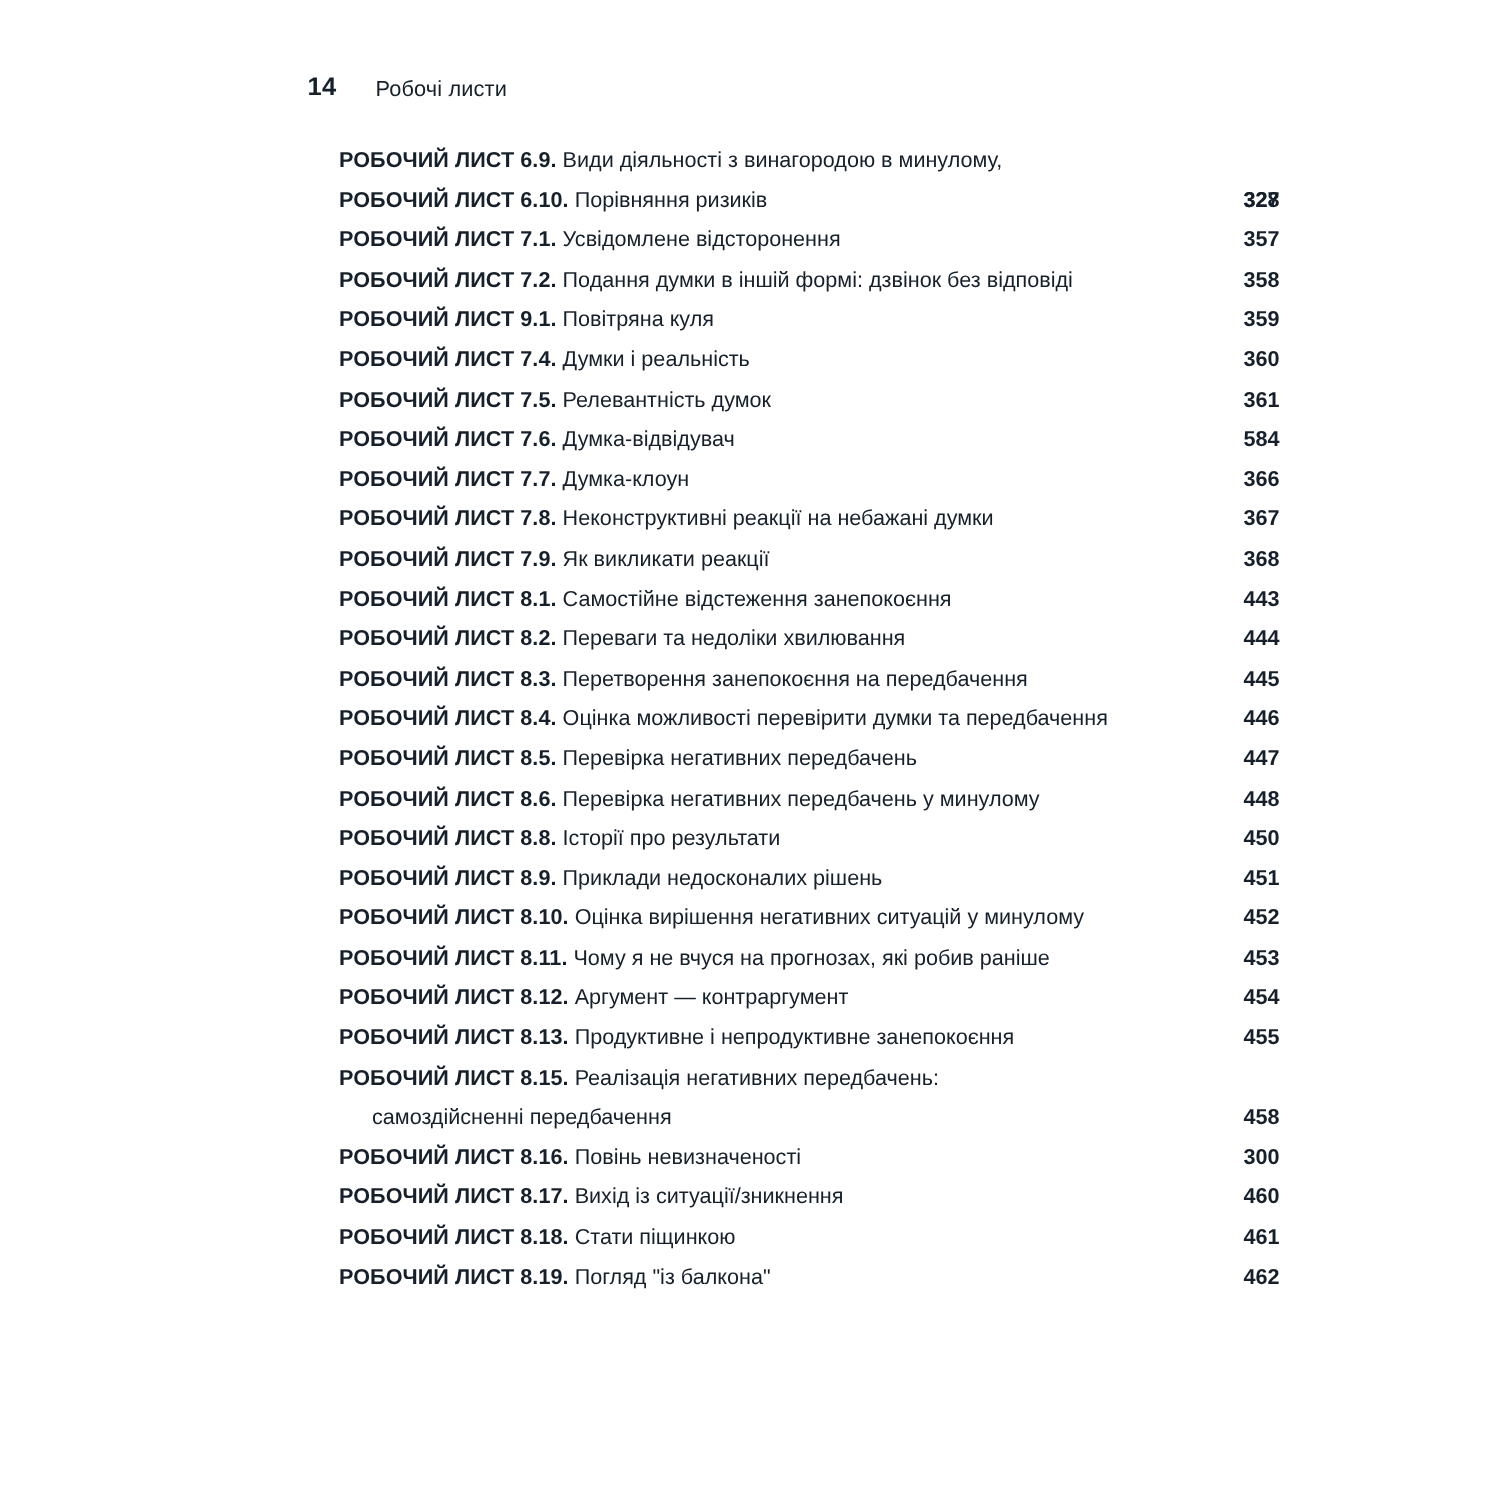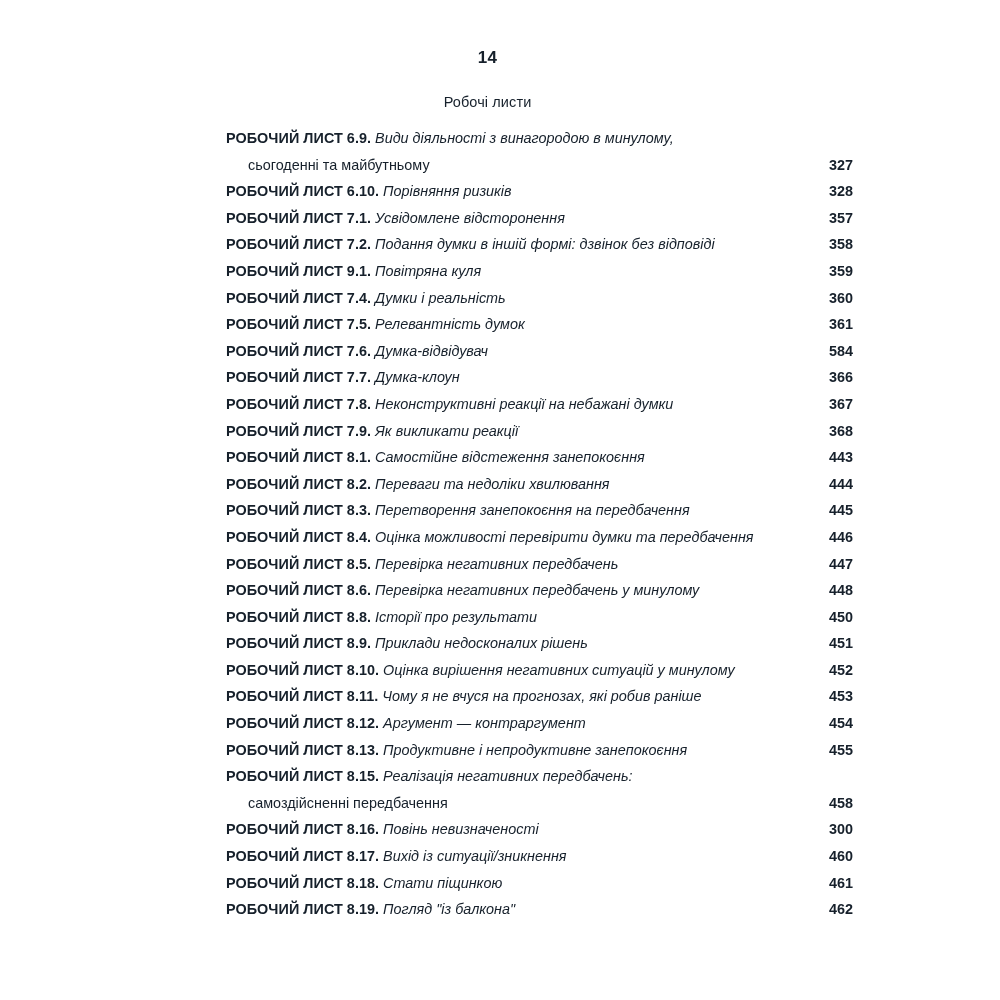--- a/index.html
+++ b/index.html
@@ -16,25 +16,24 @@
   }
   .page {
     position: relative;
     width: 1000px;
     height: 1000px;
     box-sizing: border-box;
     padding: 48px 230px 0 200px;
   }
   .running-head {
     display: flex;
-    align-items: center;
+    align-items: flex-end;
     gap: 26px;
     margin-left: 5px;
-    margin-bottom: 15px;
-    flex-direction: column;
+    margin-bottom: 26px;
   }
   .folio {
     font-size: 17px;
     font-weight: bold;
     color: #16202b;
     letter-spacing: 0.2px;
   }
   .head-title {
     font-size: 14.5px;
     font-weight: normal;
@@ -65,21 +64,20 @@
   .toc-line .cont {
     padding-left: 22px;
     display: inline-block;
   }
   .label {
     font-weight: bold;
     letter-spacing: 0.05px;
   }
   .title-text {
     font-weight: normal;
-    font-style: italic;
   }
   .page-num {
     position: absolute;
     right: -82px;
     font-size: 14.4px;
     line-height: 26.6px;
     font-weight: bold;
     color: #16202b;
     width: 36px;
     text-align: right;
@@ -97,21 +95,20 @@
 <div class="page">
 
   <div class="running-head">
     <span class="folio">14</span>
     <span class="head-title">Робочі листи</span>
   </div>
 
   <div class="toc" id="toc-list">
       <div class="toc-entry">
         <span class="toc-line"><span class="label">РОБОЧИЙ ЛИСТ 6.9.</span><span class="title-text"> Види діяльності з винагородою в минулому,</span></span>
-        <span class="toc-line wrap"><span class="cont">сьогоденні та майбутньому</span></span>
         <span class="page-num second">327</span>
       </div>
       <div class="toc-entry">
         <span class="toc-line"><span class="label">РОБОЧИЙ ЛИСТ 6.10.</span><span class="title-text"> Порівняння ризиків</span></span>
         <span class="page-num first">328</span>
       </div>
       <div class="toc-entry">
         <span class="toc-line"><span class="label">РОБОЧИЙ ЛИСТ 7.1.</span><span class="title-text"> Усвідомлене відсторонення</span></span>
         <span class="page-num first">357</span>
       </div>

